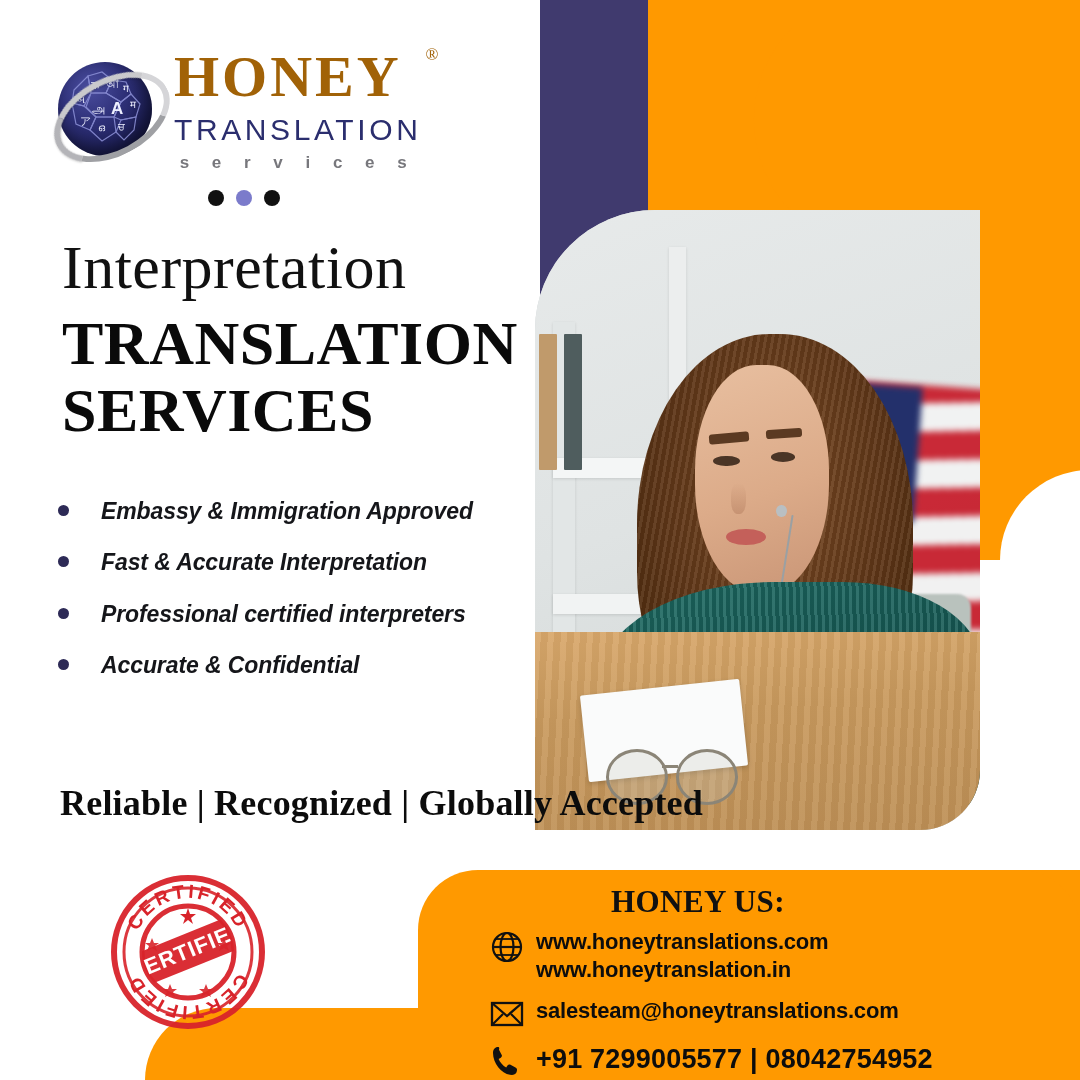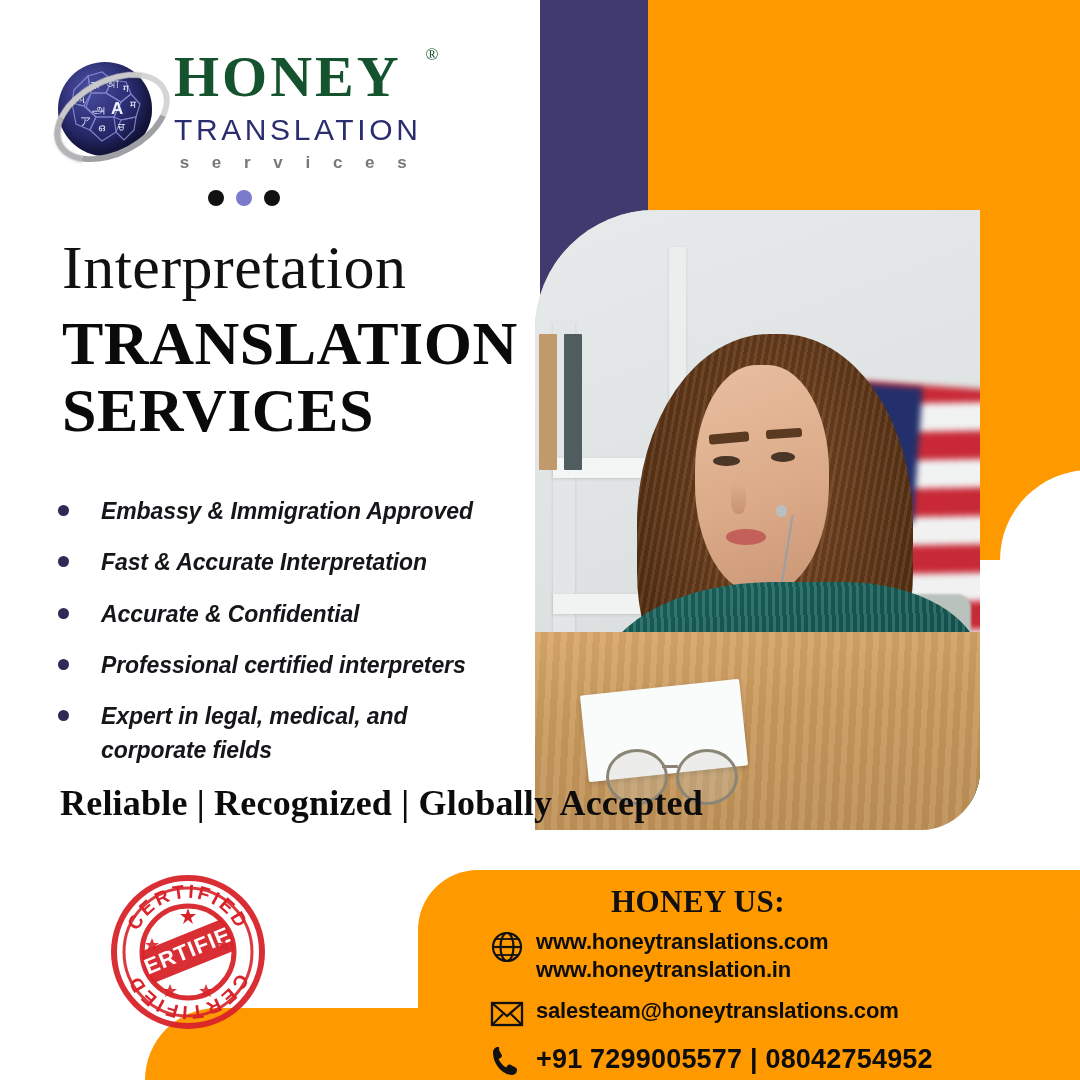--- a/index.html
+++ b/index.html
@@ -175,21 +175,21 @@
   .globe-ring2{
     position:absolute;left:-2px;top:22px;width:112px;height:66px;
     border:6px solid transparent;
     border-bottom-color:#9fa0a4;border-right-color:#d5d5d8;border-radius:50%;
     transform:rotate(-28deg);
   }
   .logo-text{display:flex;flex-direction:column;line-height:1;}
   .logo-honey{
     position:relative;
     font-family:"Liberation Serif", serif;
-    font-size:58px;font-weight:700;color:#14532d;letter-spacing:3px;
+    font-size:58px;font-weight:700;color:#a16207;letter-spacing:3px;
   }
   .logo-reg{position:absolute;right:-20px;top:-2px;font-size:17px;font-weight:400;}
   .logo-translation{
     font-family:"Liberation Sans", sans-serif;
     font-size:30px;font-weight:400;color:#2B2E6E;letter-spacing:3.6px;margin-top:9px;
   }
   .logo-services{
     font-family:"Liberation Sans", sans-serif;
     font-size:17px;font-weight:600;color:#77777c;letter-spacing:9px;margin-top:9px;text-align:center;
   }
@@ -366,29 +366,25 @@
     <div class="bullet-row">
       <span class="bullet-dot"></span>
       <span class="bullet-text">Embassy &amp; Immigration Approved</span>
     </div>
     <div class="bullet-row">
       <span class="bullet-dot"></span>
       <span class="bullet-text">Fast &amp; Accurate Interpretation</span>
     </div>
     <div class="bullet-row">
       <span class="bullet-dot"></span>
-      <span class="bullet-text">Accurate &amp; Confidential</span>
+      <span class="bullet-text">Professional certified interpreters</span>
     </div>
     <div class="bullet-row">
       <span class="bullet-dot"></span>
-      <span class="bullet-text">Professional certified interpreters</span>
-    </div>
-    <div class="bullet-row">
-      <span class="bullet-dot"></span>
-      <span class="bullet-text" style="max-width:340px">Expert in legal, medical, and corporate fields</span>
+      <span class="bullet-text">Accurate &amp; Confidential</span>
     </div>
   </div>
 
   <div class="tagline">Reliable  |  Recognized  |  Globally Accepted</div>
 
   <div class="stamp">
     <svg width="160" height="160" viewBox="0 0 160 160">
       <defs>
         <path id="arcTop" d="M 26,80 A 54,54 0 0 1 134,80"></path>
         <path id="arcBot" d="M 134,80 A 54,54 0 0 1 26,80"></path>

